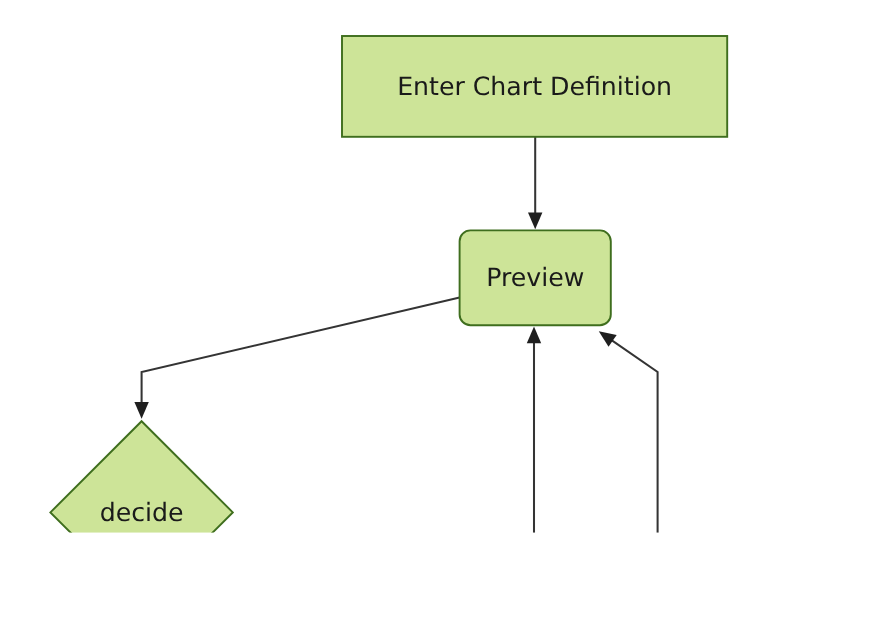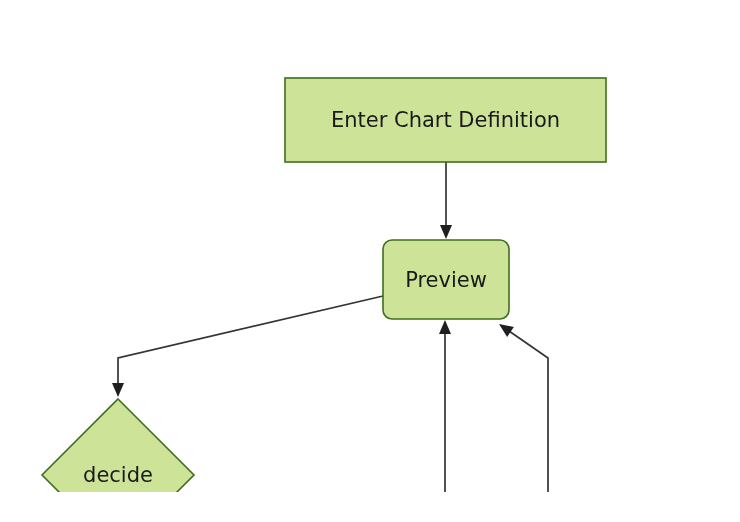--- a/index.html
+++ b/index.html
@@ -10,21 +10,20 @@
     --arrow_fill:#1f1f1f;
     --label_text:#1a1a1a;
   }
   html,body{margin:0;padding:0;}
   body{background:var(--background);font-family:"DejaVu Sans","Liberation Sans",sans-serif;}
   .canvas{
     position:relative;
     width:740px;height:444px;
     background:var(--background);
     overflow:hidden;
-    margin-top:48px;
   }
   .canvas svg{position:absolute;left:0;top:0;display:block;}
   .node-shape{
     fill:var(--node_fill);
     stroke:var(--node_border);
     stroke-width:1.6;
   }
   .edge{
     stroke:var(--edge_stroke);
     stroke-width:1.7;

